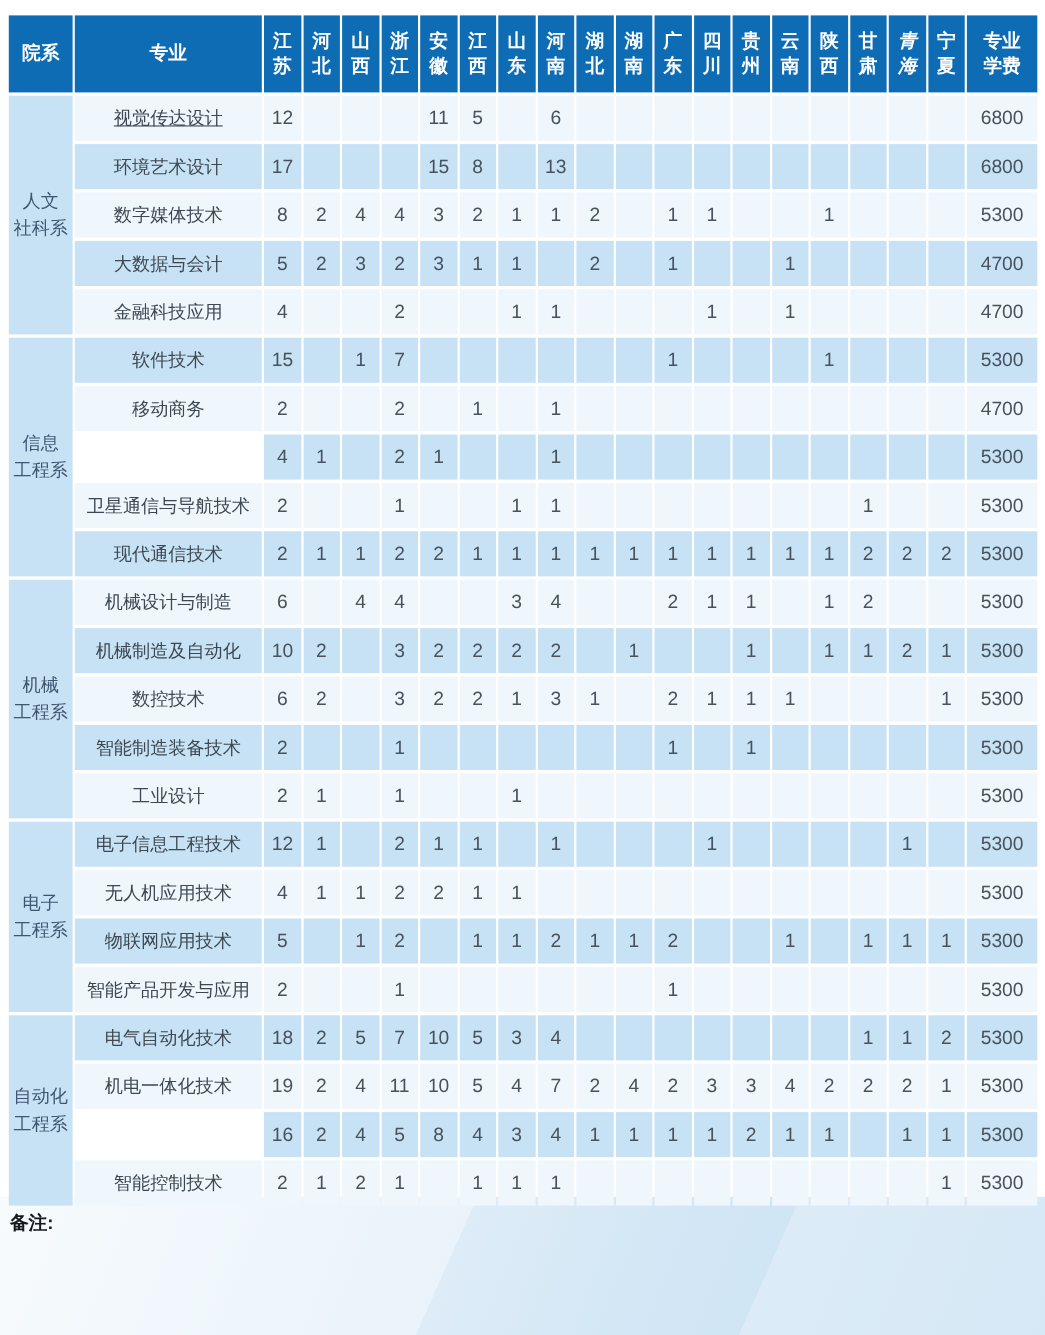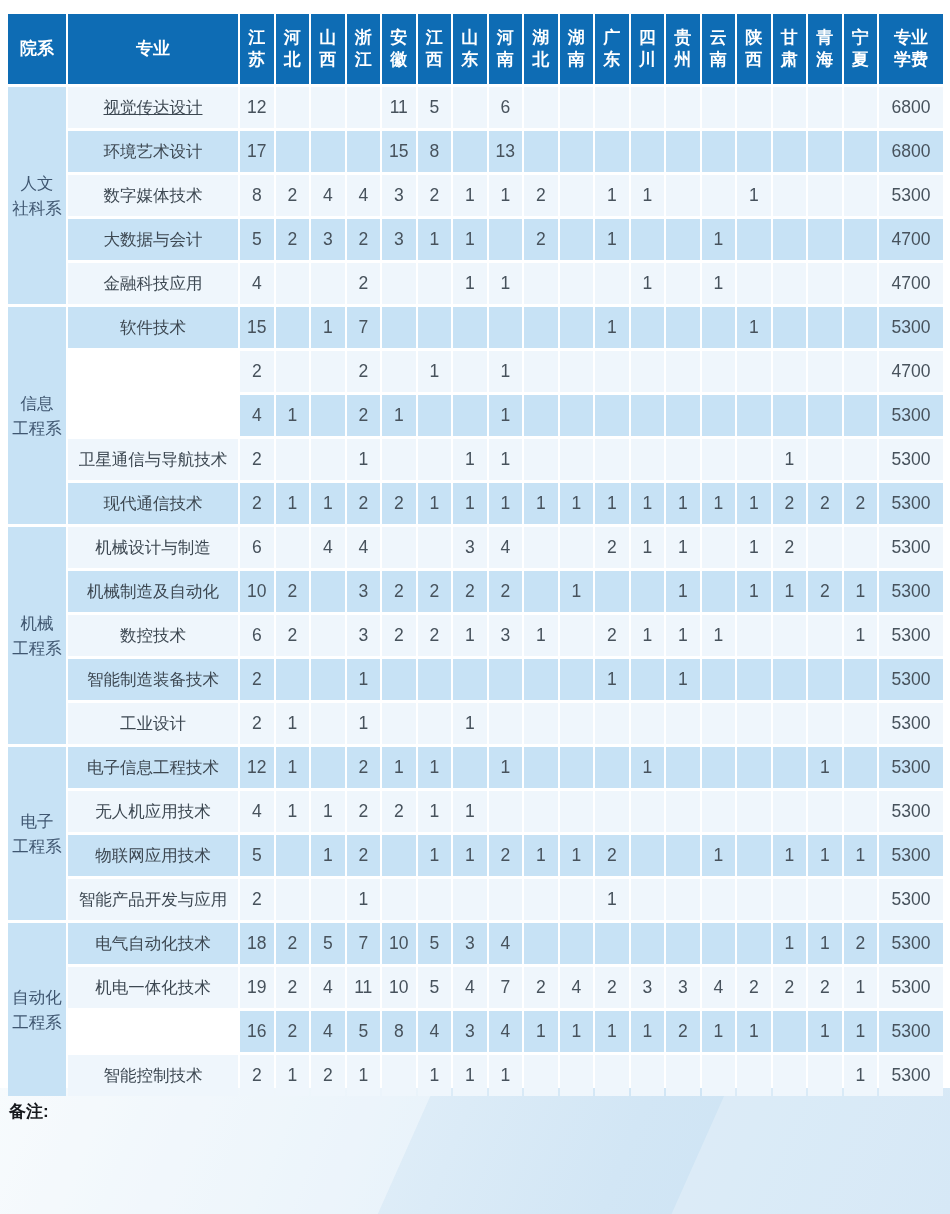--- a/index.html
+++ b/index.html
@@ -57,21 +57,21 @@
       <div class="cell head head-prov" style="grid-area: 1 / 9;">山东</div>
       <div class="cell head head-prov" style="grid-area: 1 / 10;">河南</div>
       <div class="cell head head-prov" style="grid-area: 1 / 11;">湖北</div>
       <div class="cell head head-prov" style="grid-area: 1 / 12;">湖南</div>
       <div class="cell head head-prov" style="grid-area: 1 / 13;">广东</div>
       <div class="cell head head-prov" style="grid-area: 1 / 14;">四川</div>
       <div class="cell head head-prov" style="grid-area: 1 / 15;">贵州</div>
       <div class="cell head head-prov" style="grid-area: 1 / 16;">云南</div>
       <div class="cell head head-prov" style="grid-area: 1 / 17;">陕西</div>
       <div class="cell head head-prov" style="grid-area: 1 / 18;">甘肃</div>
-      <div class="cell head head-prov" style="grid-area: 1 / 19;">青海</div>
+      <div class="cell head head-prov" style="grid-area: 1 / 19; font-style: italic;">青海</div>
       <div class="cell head head-prov" style="grid-area: 1 / 20;">宁夏</div>
       <div class="cell head head-fee" style="grid-area: 1 / 21;">专业学费</div>
       <div class="cell deptcell" style="grid-area: 2 / 1 / span 5;">人文
 社科系</div>
       <div class="cell deptcell" style="grid-area: 7 / 1 / span 5;">信息
 工程系</div>
       <div class="cell deptcell" style="grid-area: 12 / 1 / span 5;">机械
 工程系</div>
       <div class="cell deptcell" style="grid-area: 17 / 1 / span 4;">电子
 工程系</div>
@@ -190,20 +190,21 @@
       <div class="cell num dark" style="grid-area: 7 / 12;"></div>
       <div class="cell num dark" style="grid-area: 7 / 13;">1</div>
       <div class="cell num dark" style="grid-area: 7 / 14;"></div>
       <div class="cell num dark" style="grid-area: 7 / 15;"></div>
       <div class="cell num dark" style="grid-area: 7 / 16;"></div>
       <div class="cell num dark" style="grid-area: 7 / 17;">1</div>
       <div class="cell num dark" style="grid-area: 7 / 18;"></div>
       <div class="cell num dark" style="grid-area: 7 / 19;"></div>
       <div class="cell num dark" style="grid-area: 7 / 20;"></div>
       <div class="cell num dark" style="grid-area: 7 / 21;">5300</div>
+      <div class="cell major light" style="grid-area: 8 / 2;">移动商务</div>
       <div class="cell num light" style="grid-area: 8 / 3;">2</div>
       <div class="cell num light" style="grid-area: 8 / 4;"></div>
       <div class="cell num light" style="grid-area: 8 / 5;"></div>
       <div class="cell num light" style="grid-area: 8 / 6;">2</div>
       <div class="cell num light" style="grid-area: 8 / 7;"></div>
       <div class="cell num light" style="grid-area: 8 / 8;">1</div>
       <div class="cell num light" style="grid-area: 8 / 9;"></div>
       <div class="cell num light" style="grid-area: 8 / 10;">1</div>
       <div class="cell num light" style="grid-area: 8 / 11;"></div>
       <div class="cell num light" style="grid-area: 8 / 12;"></div>

